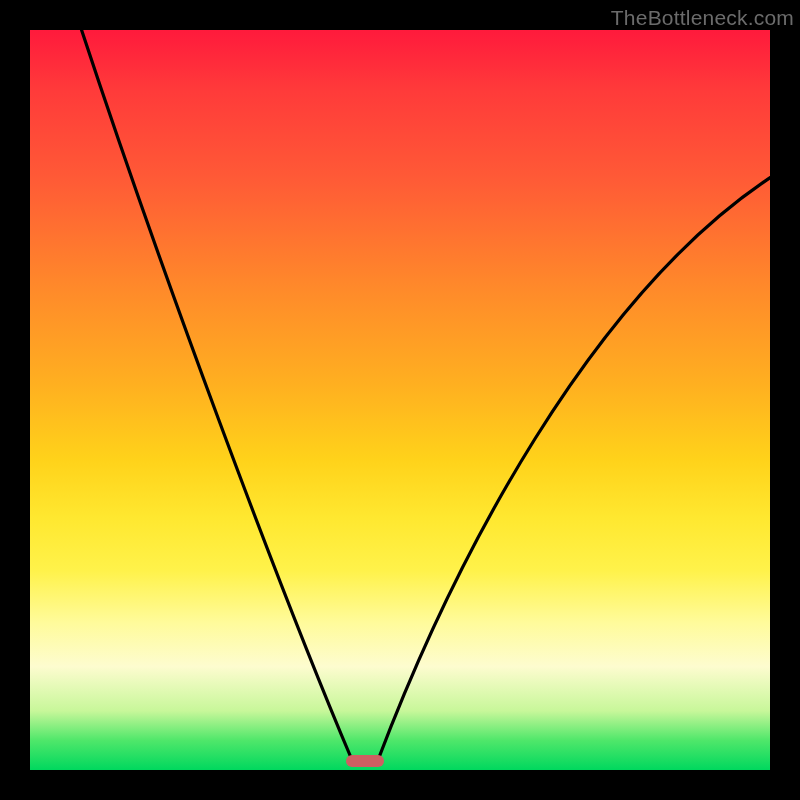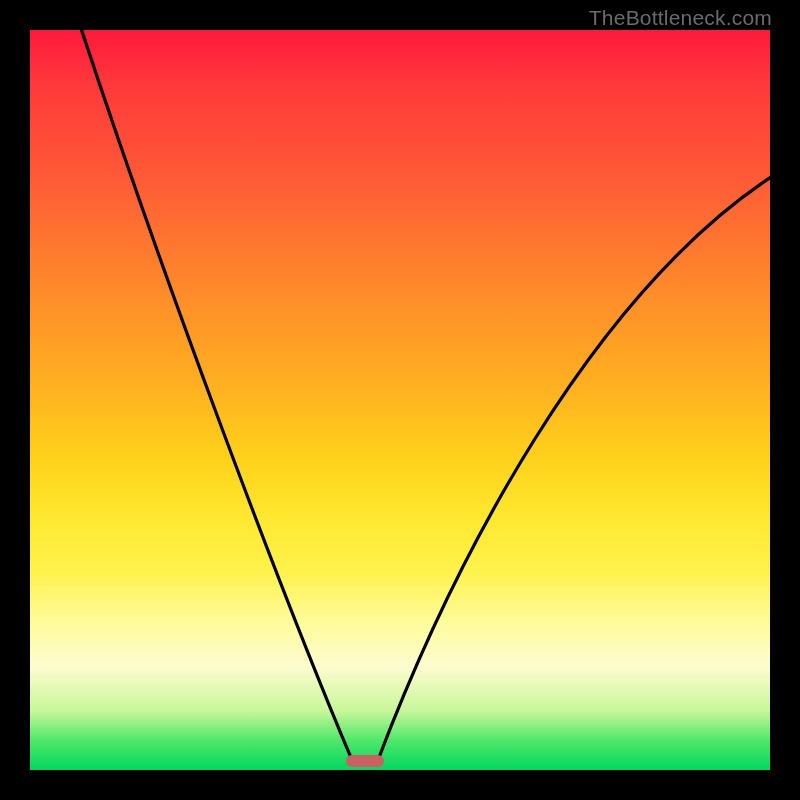--- a/index.html
+++ b/index.html
@@ -37,21 +37,21 @@
       #fffb9a 80%,
       #fdfccf 86%,
       #c8f79a 92%,
       #4fe76a 96%,
       #00d85e 100%
     );
   }
   .watermark {
     position: absolute;
     top: 6px;
-    right: 28px;
+    right: 6px;
     color: #6b6b6b;
     font-size: 21px;
     font-weight: 500;
     letter-spacing: 0.2px;
     user-select: none;
   }
   svg.curve {
     position: absolute;
     left: 0;
     top: 0;

